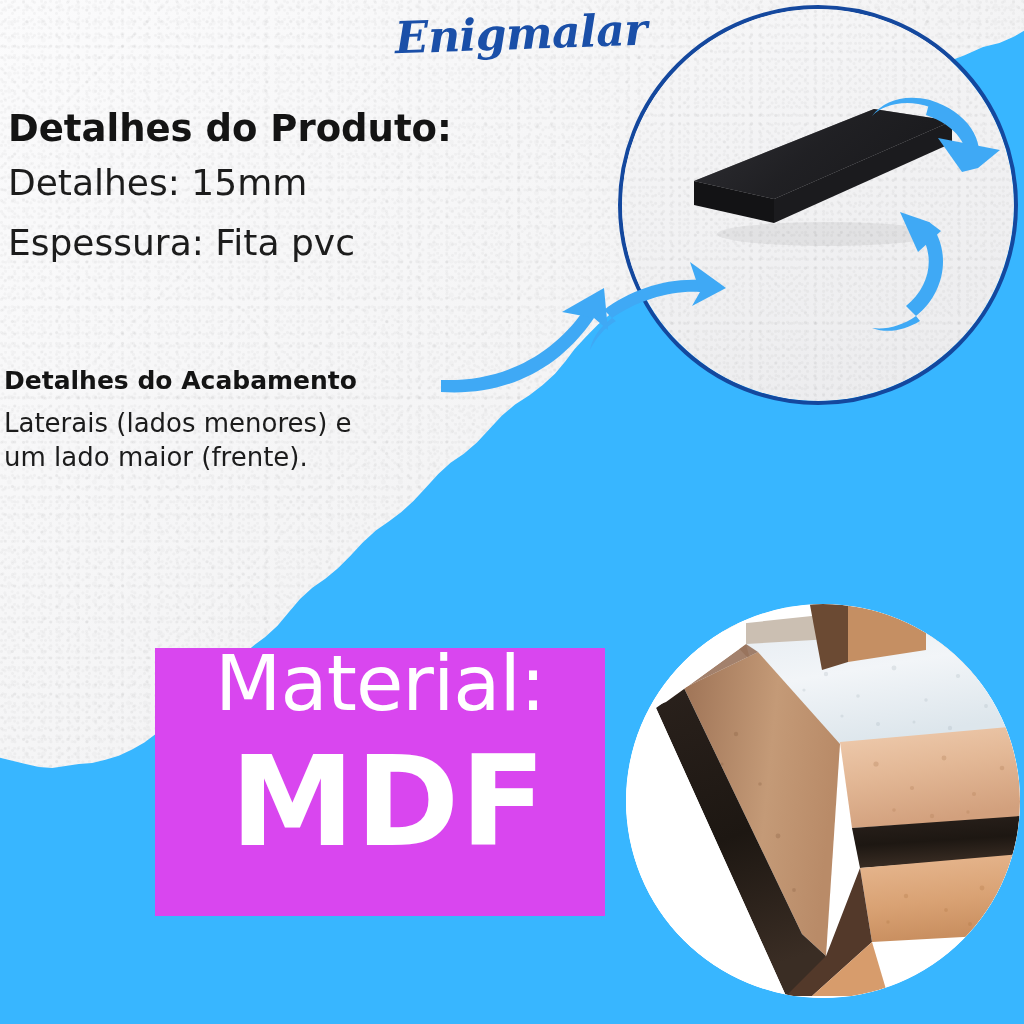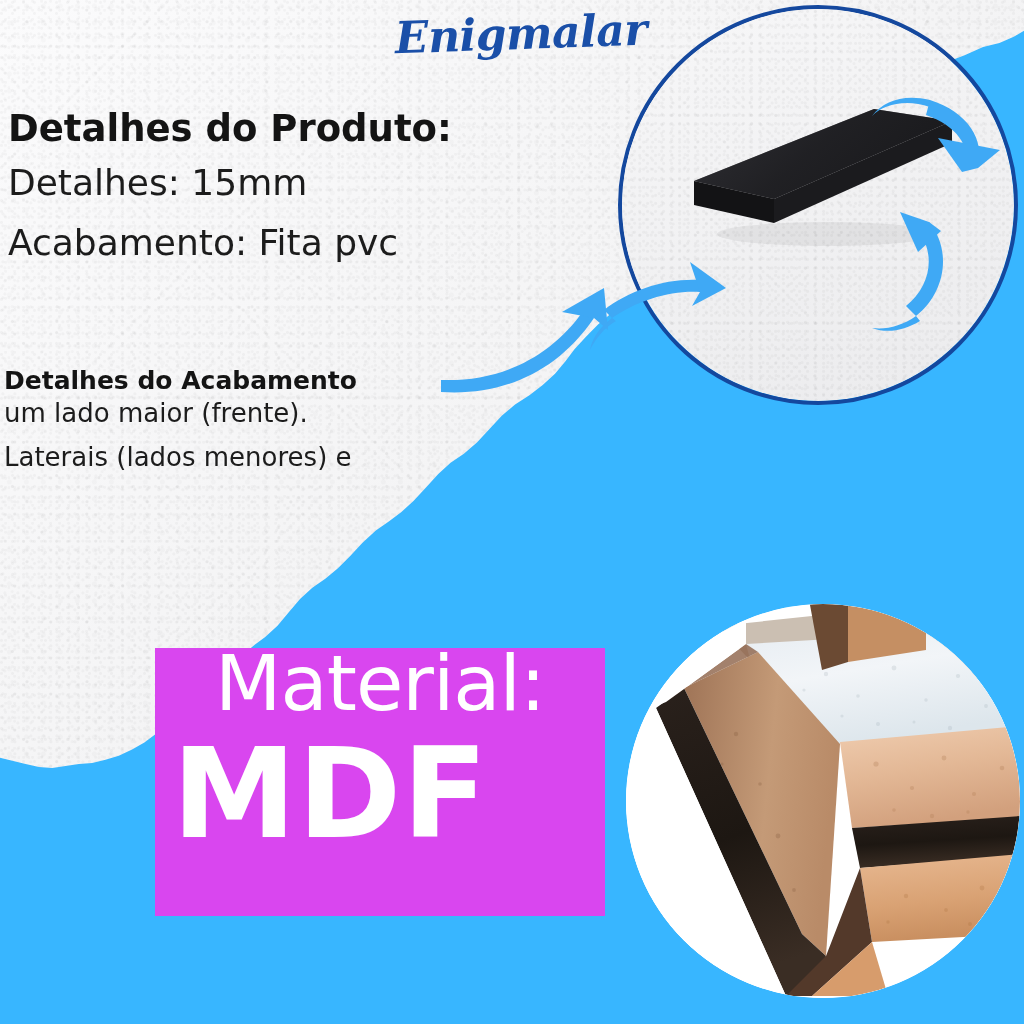--- a/index.html
+++ b/index.html
@@ -136,22 +136,22 @@
     text-decoration:underline;
   }
   .material-banner .m-label{
     position:absolute;left:0;right:0;top:-6px;
     text-align:center;color:#ffffff;
     font-family:"DejaVu Sans", sans-serif;
     font-weight:400;font-size:77px;line-height:1.1;
     letter-spacing:-1px;
   }
   .material-banner .m-value{
-    position:absolute;left:0;right:0;top:80px;
-    text-align:left;color:#ffffff;
+    position:absolute;left:0;right:0;top:88px;
+    text-align:center;color:#ffffff;
     font-family:"DejaVu Sans", sans-serif;
     font-weight:700;font-size:125px;line-height:1.05;
     letter-spacing:1px;
     padding-left:17px;
   }
 
   .svg-layer{position:absolute;left:0;top:0;width:1024px;height:1024px;pointer-events:none;}
 </style>
 </head>
 <body>
@@ -159,27 +159,27 @@
 <div id="stage">
 
   <div class="paper"></div>
   <div class="paper-edge"></div>
 
   <div class="brand">Enigmalar</div>
 
   <div class="txt-block" id="product-details">
     <div class="h-bold">Detalhes do Produto:</div>
     <div class="body-line">Detalhes: 15mm</div>
-    <div class="body-line">Acabamento: Fita pvc</div>
+    <div class="body-line">Espessura: Fita pvc</div>
   </div>
 
   <div class="txt-block" id="finish-details">
     <div class="h-bold">Detalhes do Acabamento</div>
+    <div class="body-line first">Laterais (lados menores) e</div>
     <div class="body-line">um lado maior (frente).</div>
-    <div class="body-line first">Laterais (lados menores) e</div>
   </div>
 
   <div class="circle-product">
     <div class="wallbg"></div>
     <svg width="392" height="392" viewBox="0 0 392 392" style="position:absolute;left:0;top:0;">
 
       <polygon points="72,172 252,100 330,112 152,190" fill="#232327"></polygon>
       <polygon points="72,172 152,190 152,214 72,196" fill="#131315"></polygon>
       <polygon points="152,190 330,112 330,134 152,214" fill="#1b1b1e"></polygon>
       <polygon points="72,172 252,100 330,112 152,190" fill="url(#shelfgrad)" opacity="0.55"></polygon>

